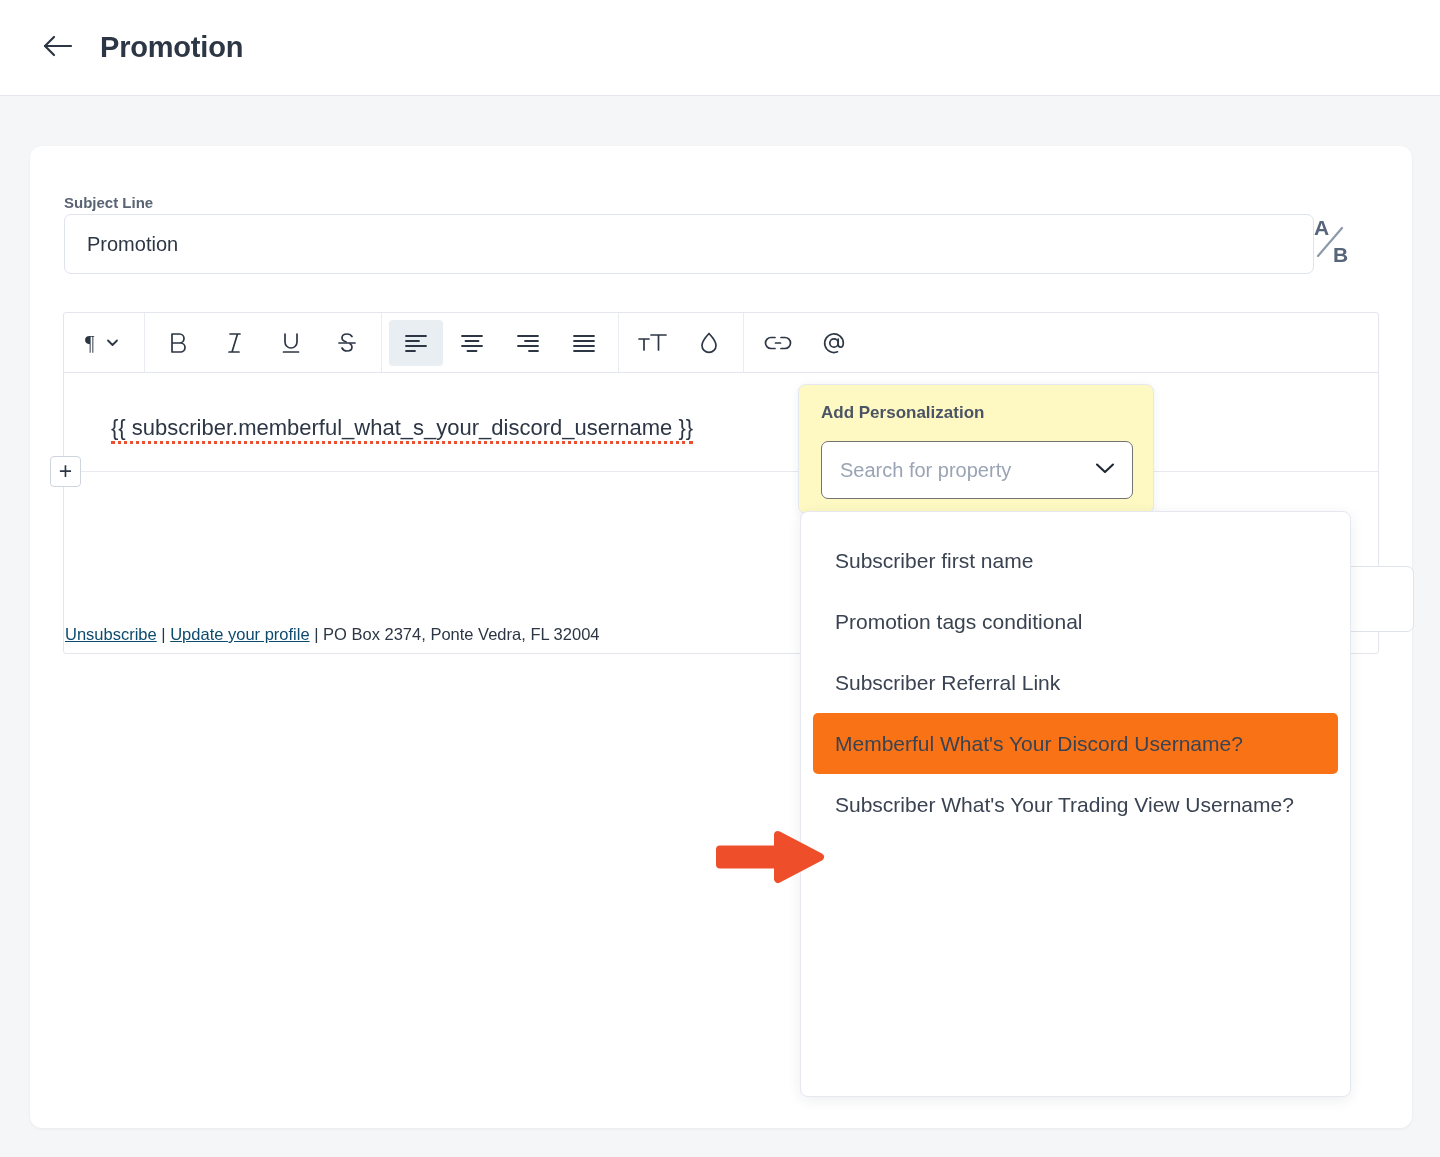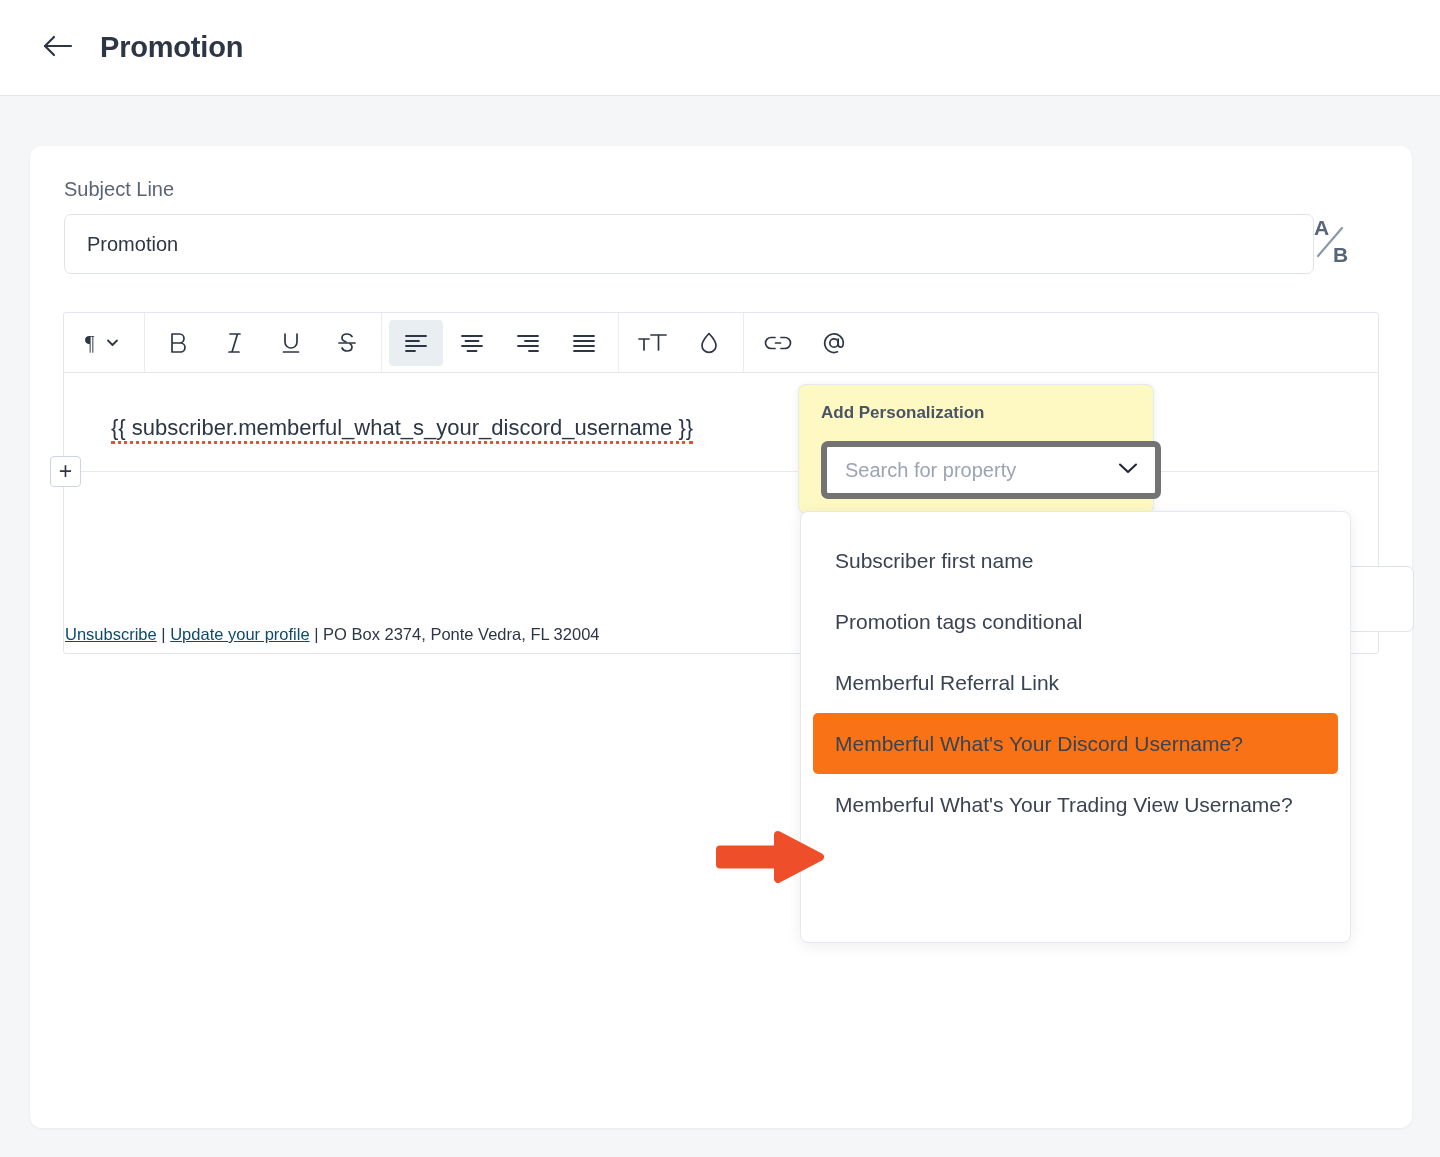--- a/index.html
+++ b/index.html
@@ -31,22 +31,22 @@
 
   
   .card {
     position: absolute; left: 30px; top: 146px;
     width: 1382px; height: 982px;
     background: #ffffff; border-radius: 12px;
     box-shadow: 0 1px 3px rgba(30,40,60,.06);
   }
 
   .field-label {
-    position: absolute; left: 34px; top: 32px;
-    font-size: 20px; color: #5a6474; font-weight: 400;
+    position: absolute; left: 34px; top: 48px;
+    font-size: 15px; color: #5a6474; font-weight: 700;
   }
 
   .subject-row {
     position: absolute; left: 34px; top: 68px;
     width: 1314px; height: 60px;
   }
   .subject-input {
     width: 1250px; height: 60px;
     border: 1px solid #dfe3ea; border-radius: 7px;
     background: #fff;
@@ -135,35 +135,35 @@
     border: 1px solid #e5e8ee; border-radius: 8px;
     box-shadow: 0 2px 10px rgba(30,40,60,.07);
     z-index: 5;
   }
   .pers-title {
     position: absolute; left: 22px; top: 18px;
     font-size: 17px; font-weight: 700; color: #4a5464;
   }
   .pers-search {
     position: absolute; left: 22px; top: 56px;
-    width: 340px; height: 58px;
-    border: 6px solid #737373; border-radius: 7px;
+    width: 312px; height: 58px;
+    border: 1px solid #737373; border-radius: 7px;
     background: #fff;
     display: flex; align-items: center;
     padding: 0 16px 0 18px;
     cursor: pointer;
   }
   .pers-search-text {
     flex: 1; font-size: 20px; color: #9aa4b4;
   }
 
   
   .dropdown {
     position: absolute; left: 800px; top: 511px;
-    width: 551px; height: 432px;
+    width: 551px; height: 586px;
     background: #fff;
     border: 1px solid #e5e8ee; border-radius: 8px;
     box-shadow: 0 3px 14px rgba(30,40,60,.08);
     padding: 18px 0;
     z-index: 6;
   }
   .dd-item {
     height: 61px; margin: 0 12px;
     display: flex; align-items: center;
     padding: 0 22px; border-radius: 5px;
@@ -325,23 +325,23 @@
       <svg width="22" height="14" viewBox="0 0 22 14" fill="none">
         <path d="M3 3.5L11 11L19 3.5" stroke="#1e2733" stroke-width="2.1" stroke-linecap="round" stroke-linejoin="round"></path>
       </svg>
     </span>
   </div>
 </div>
 
 <div class="dropdown">
   <div class="dd-item">Subscriber first name</div>
   <div class="dd-item">Promotion tags conditional</div>
-  <div class="dd-item">Memberful Referral Link</div>
+  <div class="dd-item">Subscriber Referral Link</div>
   <div class="dd-item hl">Memberful What's Your Discord Username?</div>
-  <div class="dd-item">Memberful What's Your Trading View Username?</div>
+  <div class="dd-item">Subscriber What's Your Trading View Username?</div>
 </div>
 
 <div class="arrow">
   <svg width="110" height="62" viewBox="0 0 110 62" fill="none">
     <g>
       <path d="M4 23.5 H62 V9 L104 31 L62 53 V38.5 H4 Z" fill="#ee4f2a" stroke="#ee4f2a" stroke-width="8" stroke-linejoin="round"></path>
     </g>
   </svg>
 </div>
 

